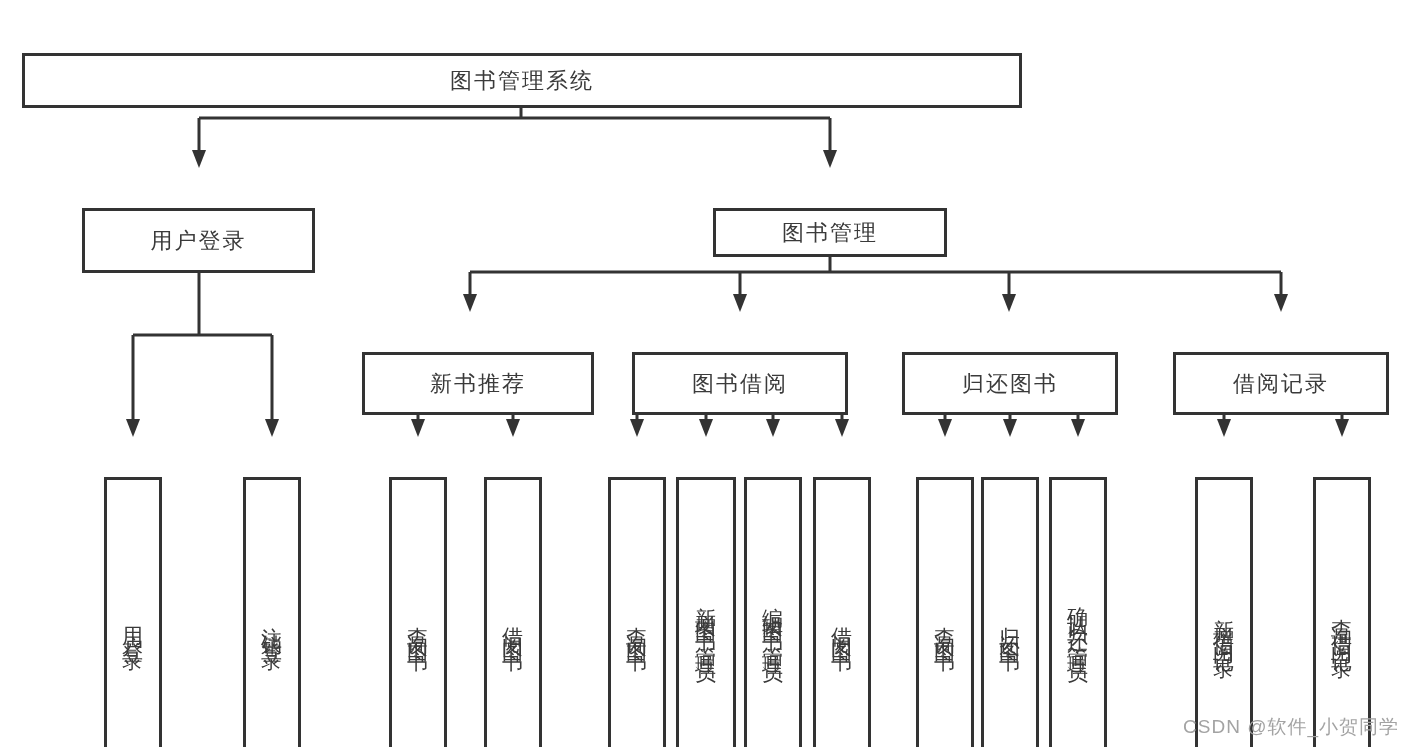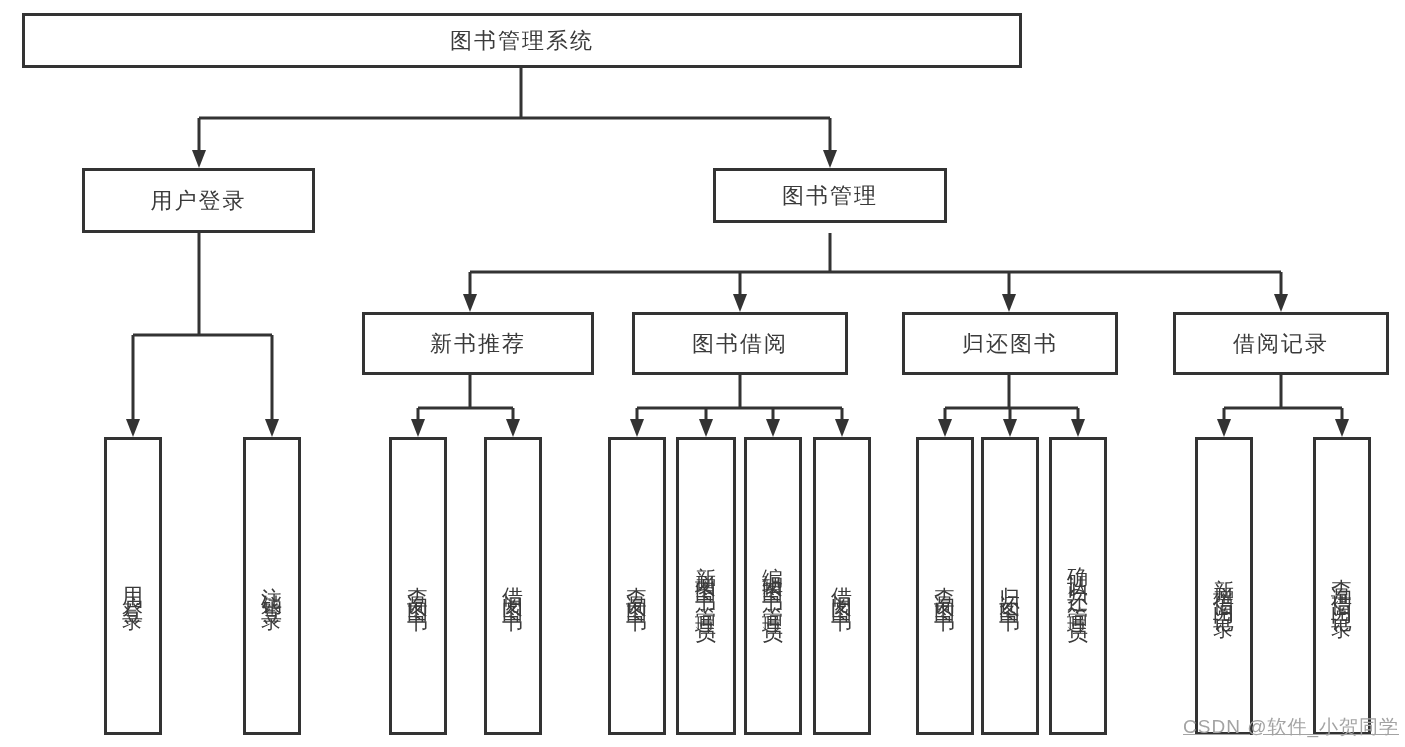--- a/index.html
+++ b/index.html
@@ -3,30 +3,30 @@
 <meta charset="utf-8">
 <style>
   html,body{margin:0;padding:0;background:#fff;}
   .canvas{
     position:relative;width:1405px;height:747px;background:#ffffff;
     font-family:"Liberation Sans","DejaVu Sans",sans-serif;overflow:hidden;
   }
   svg.connectors{position:absolute;left:0;top:0;width:1405px;height:747px;display:block;}
   .box{
     position:absolute;box-sizing:border-box;border:3px solid #333333;background:#ffffff;
-    display:flex;align-items:center;justify-content:center;color:#3a3a3a;z-index:2;
+    display:flex;align-items:center;justify-content:center;color:#3a3a3a;z-index:2;margin-top:40px;
   }
   .box.h .label{font-size:22px;letter-spacing:2px;white-space:nowrap;}
   .box.v .label{
     writing-mode:vertical-rl;text-orientation:mixed;
     font-size:21px;letter-spacing:8px;line-height:1;white-space:nowrap;
   }
   .watermark{
     position:absolute;right:6px;bottom:7px;font-size:19px;letter-spacing:1px;
-    color:#a3a3a3;z-index:6;white-space:nowrap;text-decoration:underline;
+    color:#a3a3a3;z-index:6;white-space:nowrap;
   }
 </style>
 </head>
 <body>
 
 <div class="canvas">
 
   <svg class="connectors" viewBox="0 0 1405 747" xmlns="http://www.w3.org/2000/svg">
     <path fill="none" stroke="#333333" stroke-width="3" d="
       M521,68 V118 M199,118 H830 M199,118 V154 M830,118 V154
@@ -59,21 +59,21 @@
       </g>
   </svg>
 
   <div class="box h" style="left:22px;top:13px;width:1000px;height:55px;">
     <span class="label">图书管理系统</span>
   </div>
 
   <div class="box h" style="left:82px;top:168px;width:233px;height:65px;">
     <span class="label">用户登录</span>
   </div>
-  <div class="box h" style="left:713px;top:168px;width:234px;height:55px;">
+  <div class="box h" style="left:713px;top:168px;width:234px;height:49px;">
     <span class="label">图书管理</span>
   </div>
 
   <div class="box h" style="left:362px;top:312px;width:232px;height:63px;">
     <span class="label">新书推荐</span>
   </div>
   <div class="box h" style="left:632px;top:312px;width:216px;height:63px;text-align:right;">
     <span class="label">图书借阅</span>
   </div>
   <div class="box h" style="left:902px;top:312px;width:216px;height:63px;">

